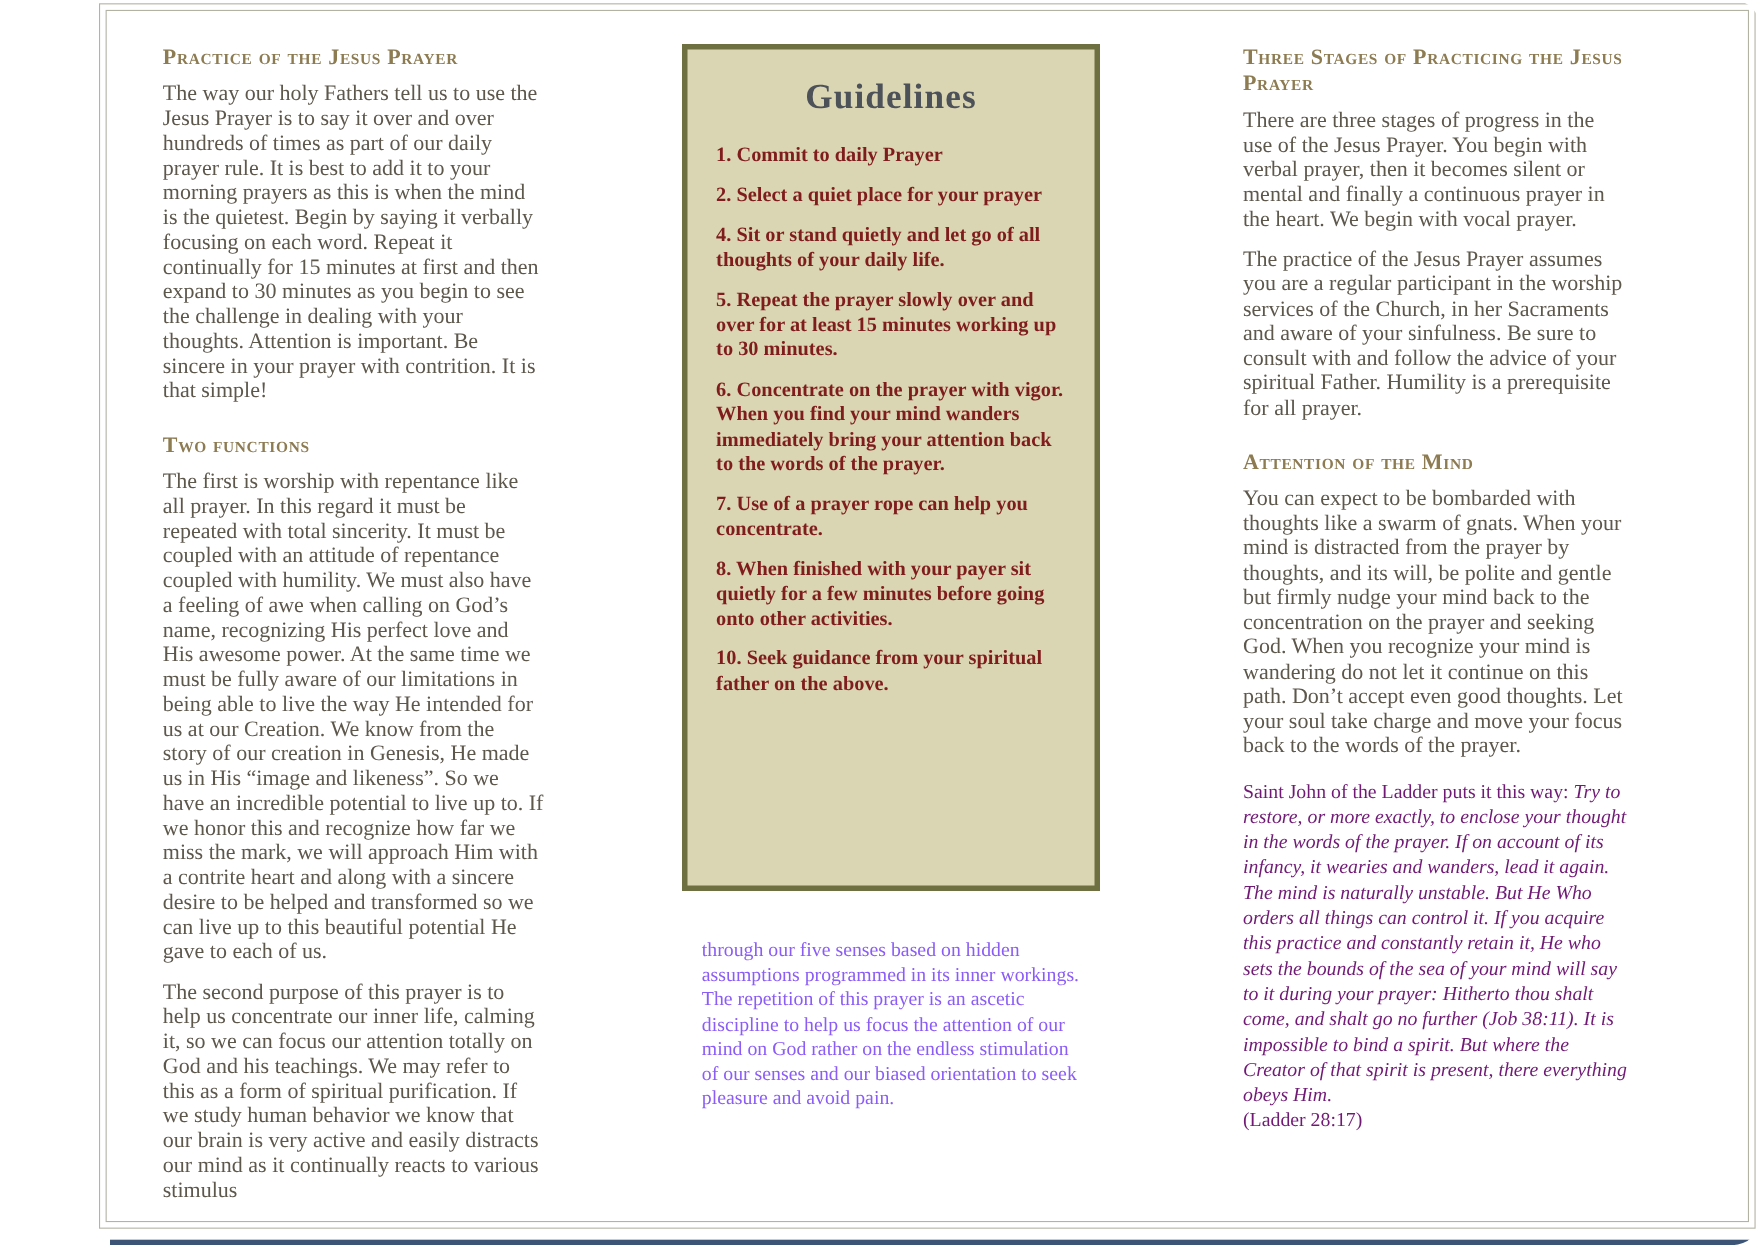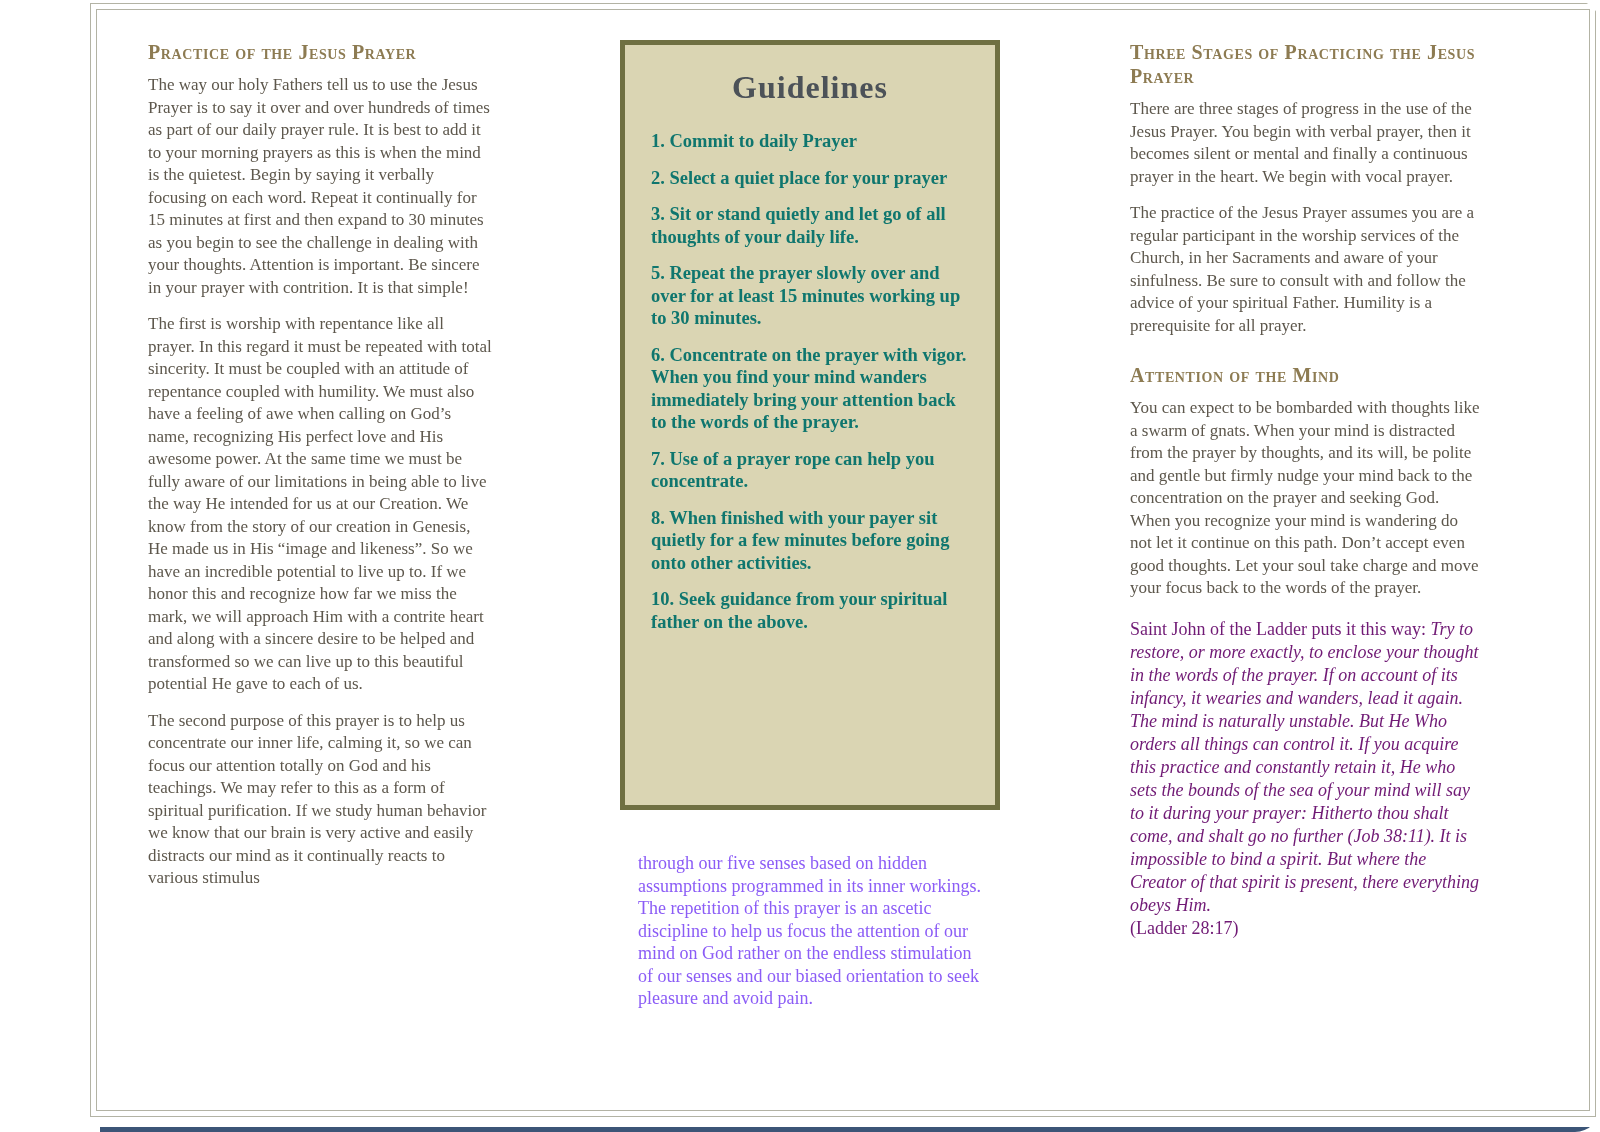--- a/index.html
+++ b/index.html
@@ -42,21 +42,21 @@
     font-variant: small-caps;
     font-weight: bold;
     font-size: 20px;
     line-height: 24px;
     letter-spacing: 0.6px;
     color: #8d7b52;
   }
   h3.sec-heading.first { margin-top: 0; }
   p.body-para {
     margin: 0 0 14px 0;
-    font-size: 17px;
+    font-size: 20px;
     line-height: 22.5px;
     color: #5d574c;
   }
   .gap-after-heading { margin-top: 16px; }
 
   .guidelines-box {
     box-sizing: border-box;
     width: 380px;
     min-height: 770px;
     background: #dad5b3;
@@ -69,21 +69,21 @@
     font-size: 32px;
     font-weight: bold;
     color: #4c5258;
     letter-spacing: 1px;
   }
   p.g-item {
     margin: 0 0 14px 0;
     font-size: 18.5px;
     line-height: 22.5px;
     font-weight: bold;
-    color: #0f766e;
+    color: #7f1d1d;
   }
   p.continuation {
     margin: 42px 0 0 18px;
     width: 346px;
     font-size: 18px;
     line-height: 22.5px;
     color: #8b5cf6;
   }
   .quote-para {
     margin: 18px 0 0 0;
@@ -99,30 +99,31 @@
 
 <div class="page">
 
   <div class="frame-outer"></div>
   <div class="frame-inner"></div>
 
   <div class="col col-left">
     <h3 class="sec-heading first">Practice of the Jesus Prayer</h3>
     <p class="body-para">The way our holy Fathers tell us to use the Jesus Prayer is to say it over and over hundreds of times as part of our daily prayer rule. It is best to add it to your morning prayers as this is when the mind is the quietest. Begin by saying it verbally focusing on each word. Repeat it continually for 15 minutes at first and then expand to 30 minutes as you begin to see the challenge in dealing with your thoughts. Attention is important. Be sincere in your prayer with contrition. It is that simple!</p>
 
+    <h3 class="sec-heading">Two functions</h3>
     <p class="body-para gap-after-heading">The first is worship with repentance like all prayer. In this regard it must be repeated with total sincerity. It must be coupled with an attitude of repentance coupled with humility. We must also have a feeling of awe when calling on God’s name, recognizing His perfect love and His awesome power. At the same time we must be fully aware of our limitations in being able to live the way He intended for us at our Creation. We know from the story of our creation in Genesis, He made us in His “image and likeness”. So we have an incredible potential to live up to. If we honor this and recognize how far we miss the mark, we will approach Him with a contrite heart and along with a sincere desire to be helped and transformed so we can live up to this beautiful potential He gave to each of us.</p>
     <p class="body-para">The second purpose of this prayer is to help us concentrate our inner life, calming it, so we can focus our attention totally on God and his teachings. We may refer to this as a form of spiritual purification. If we study human behavior we know that our brain is very active and easily distracts our mind as it continually reacts to various stimulus</p>
   </div>
 
   <div class="col col-mid">
     <div class="guidelines-box">
       <h1 class="guidelines-title">Guidelines</h1>
       <p class="g-item">1. Commit to daily Prayer</p>
       <p class="g-item">2. Select a quiet place for your prayer</p>
-      <p class="g-item">3. Sit or stand quietly and let go of all thoughts of your daily life.</p>
+      <p class="g-item">4. Sit or stand quietly and let go of all thoughts of your daily life.</p>
       <p class="g-item">5. Repeat the prayer slowly over and over for at least 15 minutes working up to 30 minutes.</p>
       <p class="g-item">6. Concentrate on the prayer with vigor. When you find your mind wanders immediately bring your attention back to the words of the prayer.</p>
       <p class="g-item">7. Use of a prayer rope can help you concentrate.</p>
       <p class="g-item">8. When finished with your payer sit quietly for a few minutes before going onto other activities.</p>
       <p class="g-item">10. Seek guidance from your spiritual father on the above.</p>
     </div>
     <p class="continuation">through our five senses based on hidden assumptions programmed in its inner workings. The repetition of this prayer is an ascetic discipline to help us focus the attention of our mind on God rather on the endless stimulation of our senses and our biased orientation to seek pleasure and avoid pain.</p>
   </div>
 
   <div class="col col-right">

